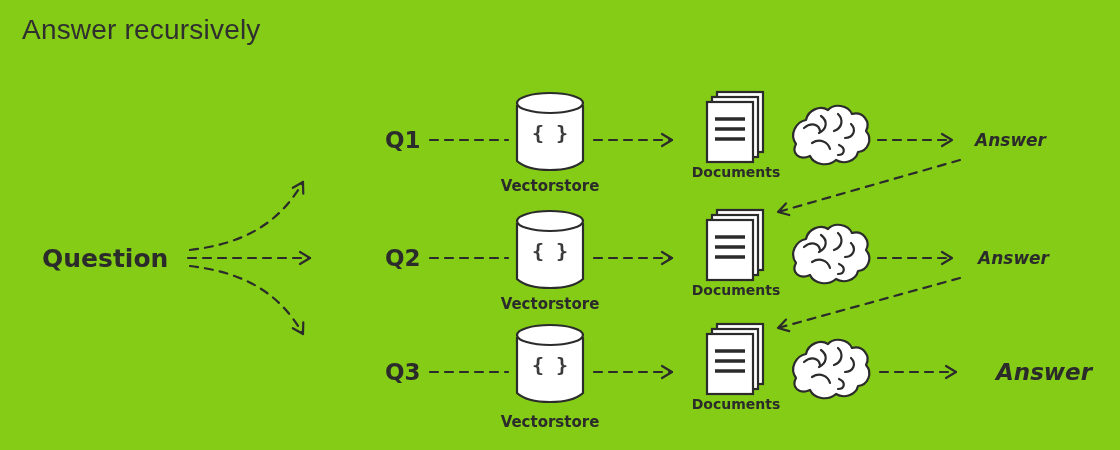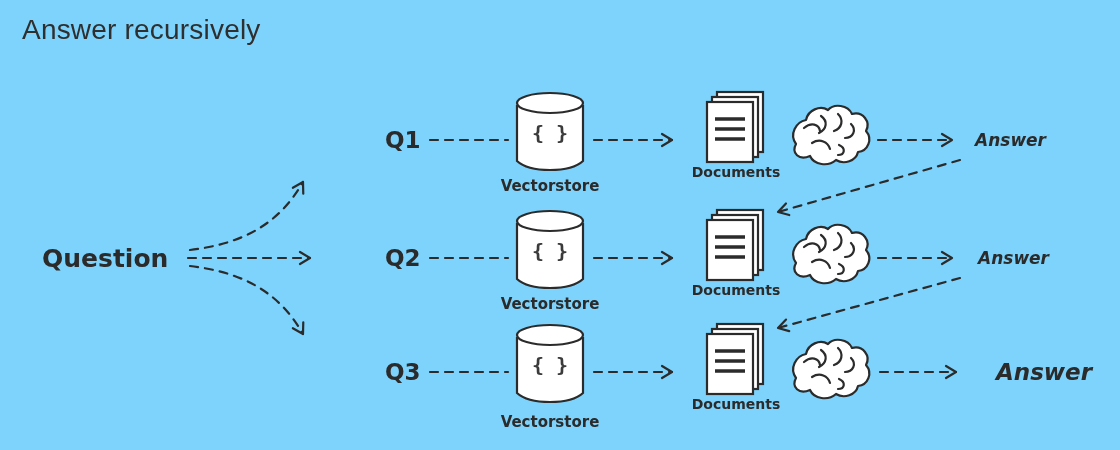--- a/index.html
+++ b/index.html
@@ -8,21 +8,21 @@
     background: #ffffff;
     width: 1120px;
     height: 450px;
     overflow: hidden;
     font-family: "Liberation Sans", sans-serif;
   }
   .stage {
     position: relative;
     width: 1120px;
     height: 450px;
-    background: #7dd3fc;
+    background: #84cc16;
   }
   .page-title {
     position: absolute;
     left: 22px;
     top: 14px;
     font-size: 28px;
     font-weight: 400;
     color: #2f2f2f;
     letter-spacing: 0.2px;
   }

